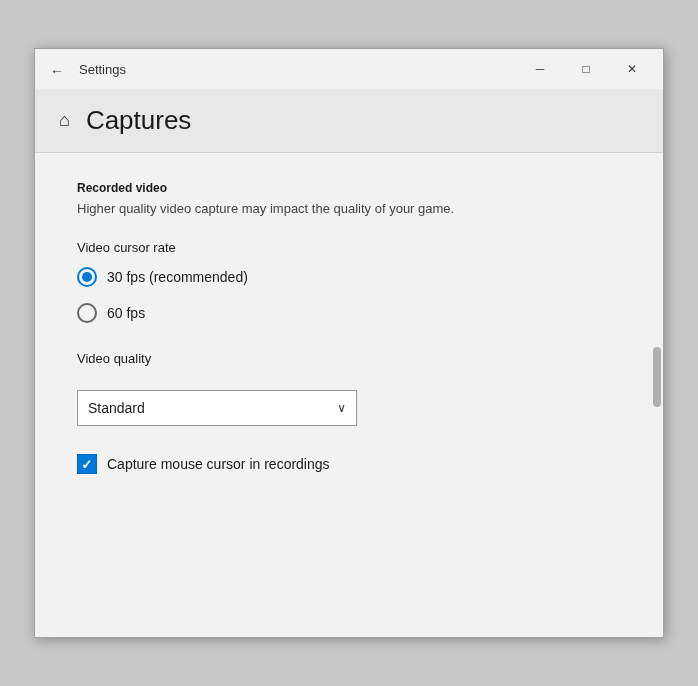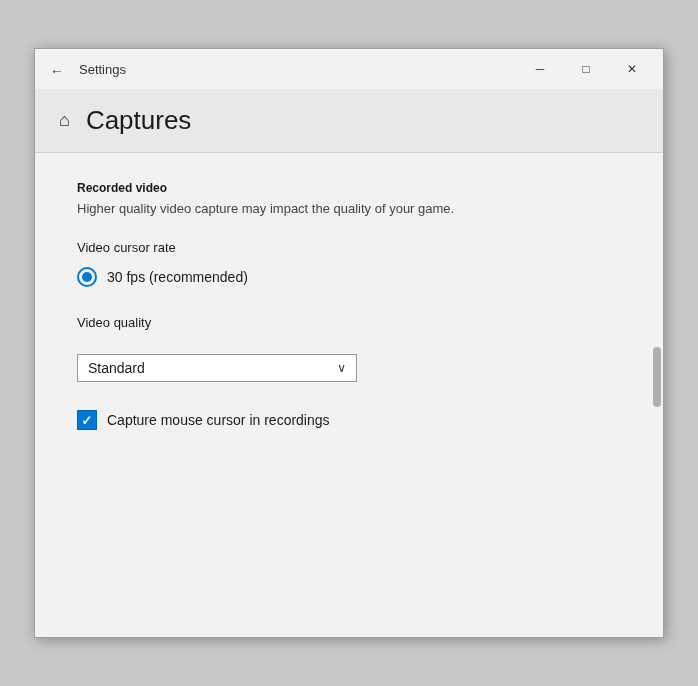--- a/index.html
+++ b/index.html
@@ -136,23 +136,24 @@
     }
 
     .field-label {
       font-size: 13px;
       color: #1a1a1a;
       margin-bottom: 12px;
     }
 
     .radio-group {
       display: flex;
-      flex-direction: row;
+      flex-direction: column;
       gap: 16px;
       margin-bottom: 28px;
+      justify-content: center;
     }
 
     .radio-item {
       display: flex;
       align-items: center;
       gap: 10px;
       cursor: pointer;
     }
 
     .radio-circle {
@@ -188,21 +189,21 @@
     }
 
     .dropdown-label {
       font-size: 13px;
       color: #1a1a1a;
       margin-bottom: 24px;
     }
 
     .dropdown {
       width: 280px;
-      height: 28px;
+      height: 36px;
       border: 1px solid #999;
       background: white;
       display: flex;
       align-items: center;
       justify-content: space-between;
       padding: 0 10px;
       cursor: pointer;
       margin-bottom: 28px;
     }
 
@@ -283,20 +284,24 @@
 
     <div class="field-label">Video cursor rate</div>
 
     <div class="radio-group">
 
       <div class="radio-item">
         <div class="radio-circle selected"></div>
         <span class="radio-label">30 fps (recommended)</span>
       </div>
 
+      <div class="radio-item">
+        <div class="radio-circle unselected"></div>
+        <span class="radio-label">60 fps</span>
+      </div>
 
     </div>
 
     <div class="dropdown-label">Video quality</div>
 
     <div class="dropdown">
       <span class="dropdown-value">Standard</span>
       <span class="dropdown-arrow">∨</span>
     </div>
 

